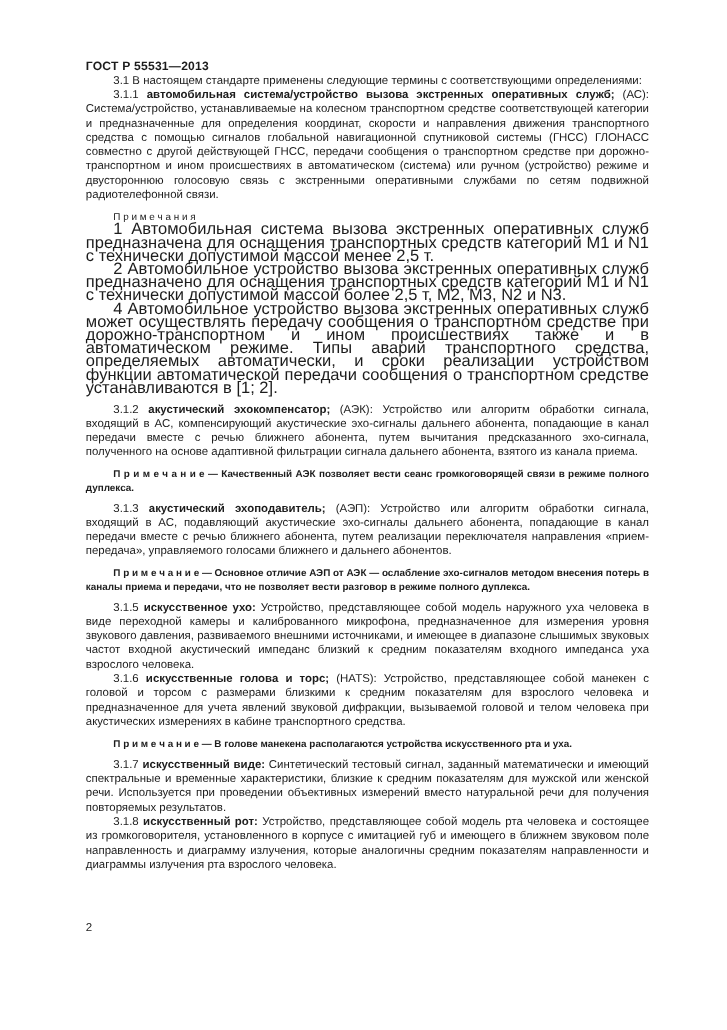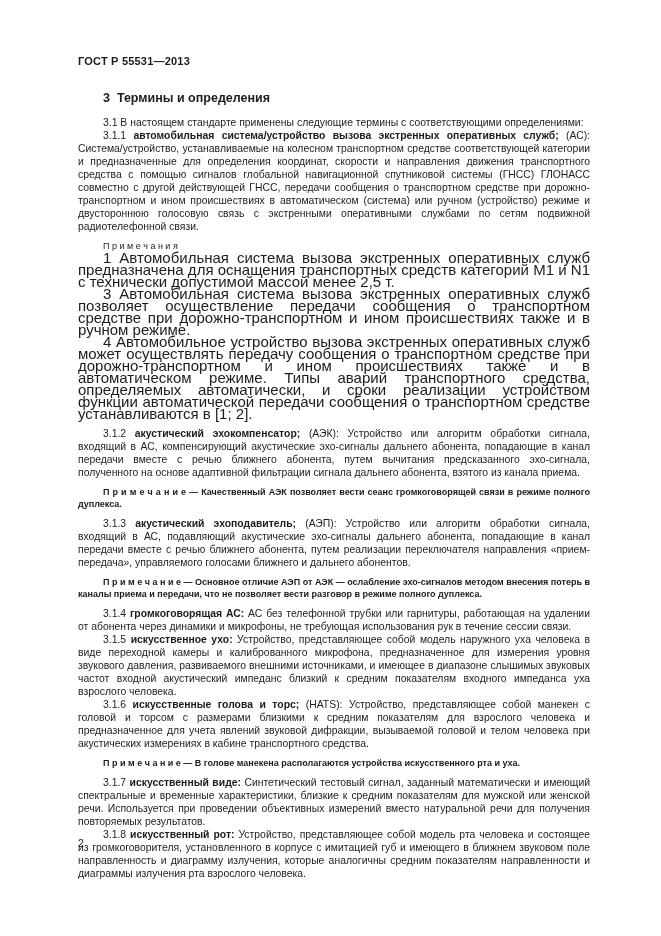--- a/index.html
+++ b/index.html
@@ -61,33 +61,31 @@
     left: 78px;
     top: 837px;
     font-size: 10.5px;
   }
 </style>
 </head>
 <body>
 
 <div class="page">
   <div class="doc-header">ГОСТ Р 55531—2013</div>
-  <div class="section-title">3&nbsp; Термины и определения</div>
   <div>
       <p class="intro"><span>3.1 В настоящем стандарте применены следующие термины с соответствующими определениями:</span></p>
       <p class="term"><span>3.1.1 </span><b>автомобильная система/устройство вызова экстренных оперативных служб;</b><span> (АС): Система/устройство, устанавливаемые на колесном транспортном средстве соответствующей категории и предназначенные для определения координат, скорости и направления движения транспортного средства с помощью сигналов глобальной навигационной спутниковой системы (ГНСС) ГЛОНАСС совместно с другой действующей ГНСС, передачи сообщения о транспортном средстве при дорожно-транспортном и ином происшествиях в автоматическом (система) или ручном (устройство) режиме и двустороннюю голосовую связь с экстренными оперативными службами по сетям подвижной радиотелефонной связи.</span></p>
       <p class="notes-head"><span>П р и м е ч а н и я</span></p>
       <p class="note-item"><span>1 Автомобильная система вызова экстренных оперативных служб предназначена для оснащения транспортных средств категорий M1 и N1 с технически допустимой массой менее 2,5 т.</span></p>
-      <p class="note-item"><span>3 Автомобильная система вызова экстренных оперативных служб позволяет осуществление передачи сообщения о транспортном средстве при дорожно-транспортном и ином происшествиях также и в ручном режиме.</span></p>
+      <p class="note-item"><span>2 Автомобильное устройство вызова экстренных оперативных служб предназначено для оснащения транспортных средств категорий M1 и N1 с технически допустимой массой более 2,5 т, M2, M3, N2 и N3.</span></p>
       <p class="note-item note-item-last"><span>4 Автомобильное устройство вызова экстренных оперативных служб может осуществлять передачу сообщения о транспортном средстве при дорожно-транспортном и ином происшествиях также и в автоматическом режиме. Типы аварий транспортного средства, определяемых автоматически, и сроки реализации устройством функции автоматической передачи сообщения о транспортном средстве устанавливаются в [1; 2].</span></p>
       <p class="term"><span>3.1.2 </span><b>акустический эхокомпенсатор;</b><span> (АЭК): Устройство или алгоритм обработки сигнала, входящий в АС, компенсирующий акустические эхо-сигналы дальнего абонента, попадающие в канал передачи вместе с речью ближнего абонента, путем вычитания предсказанного эхо-сигнала, полученного на основе адаптивной фильтрации сигнала дальнего абонента, взятого из канала приема.</span></p>
       <p class="note-single"><span>П р и м е ч а н и е — Качественный АЭК позволяет вести сеанс громкоговорящей связи в режиме полного дуплекса.</span></p>
       <p class="term"><span>3.1.3 </span><b>акустический эхоподавитель;</b><span> (АЭП): Устройство или алгоритм обработки сигнала, входящий в АС, подавляющий акустические эхо-сигналы дальнего абонента, попадающие в канал передачи вместе с речью ближнего абонента, путем реализации переключателя направления «прием-передача», управляемого голосами ближнего и дальнего абонентов.</span></p>
       <p class="note-single"><span>П р и м е ч а н и е — Основное отличие АЭП от АЭК — ослабление эхо-сигналов методом внесения потерь в каналы приема и передачи, что не позволяет вести разговор в режиме полного дуплекса.</span></p>
-      <p class="term"><span>3.1.4 </span><b>громкоговорящая АС:</b><span> АС без телефонной трубки или гарнитуры, работающая на удалении от абонента через динамики и микрофоны, не требующая использования рук в течение сессии связи.</span></p>
       <p class="term"><span>3.1.5 </span><b>искусственное ухо:</b><span> Устройство, представляющее собой модель наружного уха человека в виде переходной камеры и калиброванного микрофона, предназначенное для измерения уровня звукового давления, развиваемого внешними источниками, и имеющее в диапазоне слышимых звуковых частот входной акустический импеданс близкий к средним показателям входного импеданса уха взрослого человека.</span></p>
       <p class="term"><span>3.1.6 </span><b>искусственные голова и торс;</b><span> (HATS): Устройство, представляющее собой манекен с головой и торсом с размерами близкими к средним показателям для взрослого человека и предназначенное для учета явлений звуковой дифракции, вызываемой головой и телом человека при акустических измерениях в кабине транспортного средства.</span></p>
       <p class="note-single"><span>П р и м е ч а н и е — В голове манекена располагаются устройства искусственного рта и уха.</span></p>
       <p class="term"><span>3.1.7 </span><b>искусственный виде:</b><span> Синтетический тестовый сигнал, заданный математически и имеющий спектральные и временные характеристики, близкие к средним показателям для мужской или женской речи. Используется при проведении объективных измерений вместо натуральной речи для получения повторяемых результатов.</span></p>
       <p class="term"><span>3.1.8 </span><b>искусственный рот:</b><span> Устройство, представляющее собой модель рта человека и состоящее из громкоговорителя, установленного в корпусе с имитацией губ и имеющего в ближнем звуковом поле направленность и диаграмму излучения, которые аналогичны средним показателям направленности и диаграммы излучения рта взрослого человека.</span></p>
     </div>
   <div class="page-number">2</div>
 </div>
 
 </body></html>

